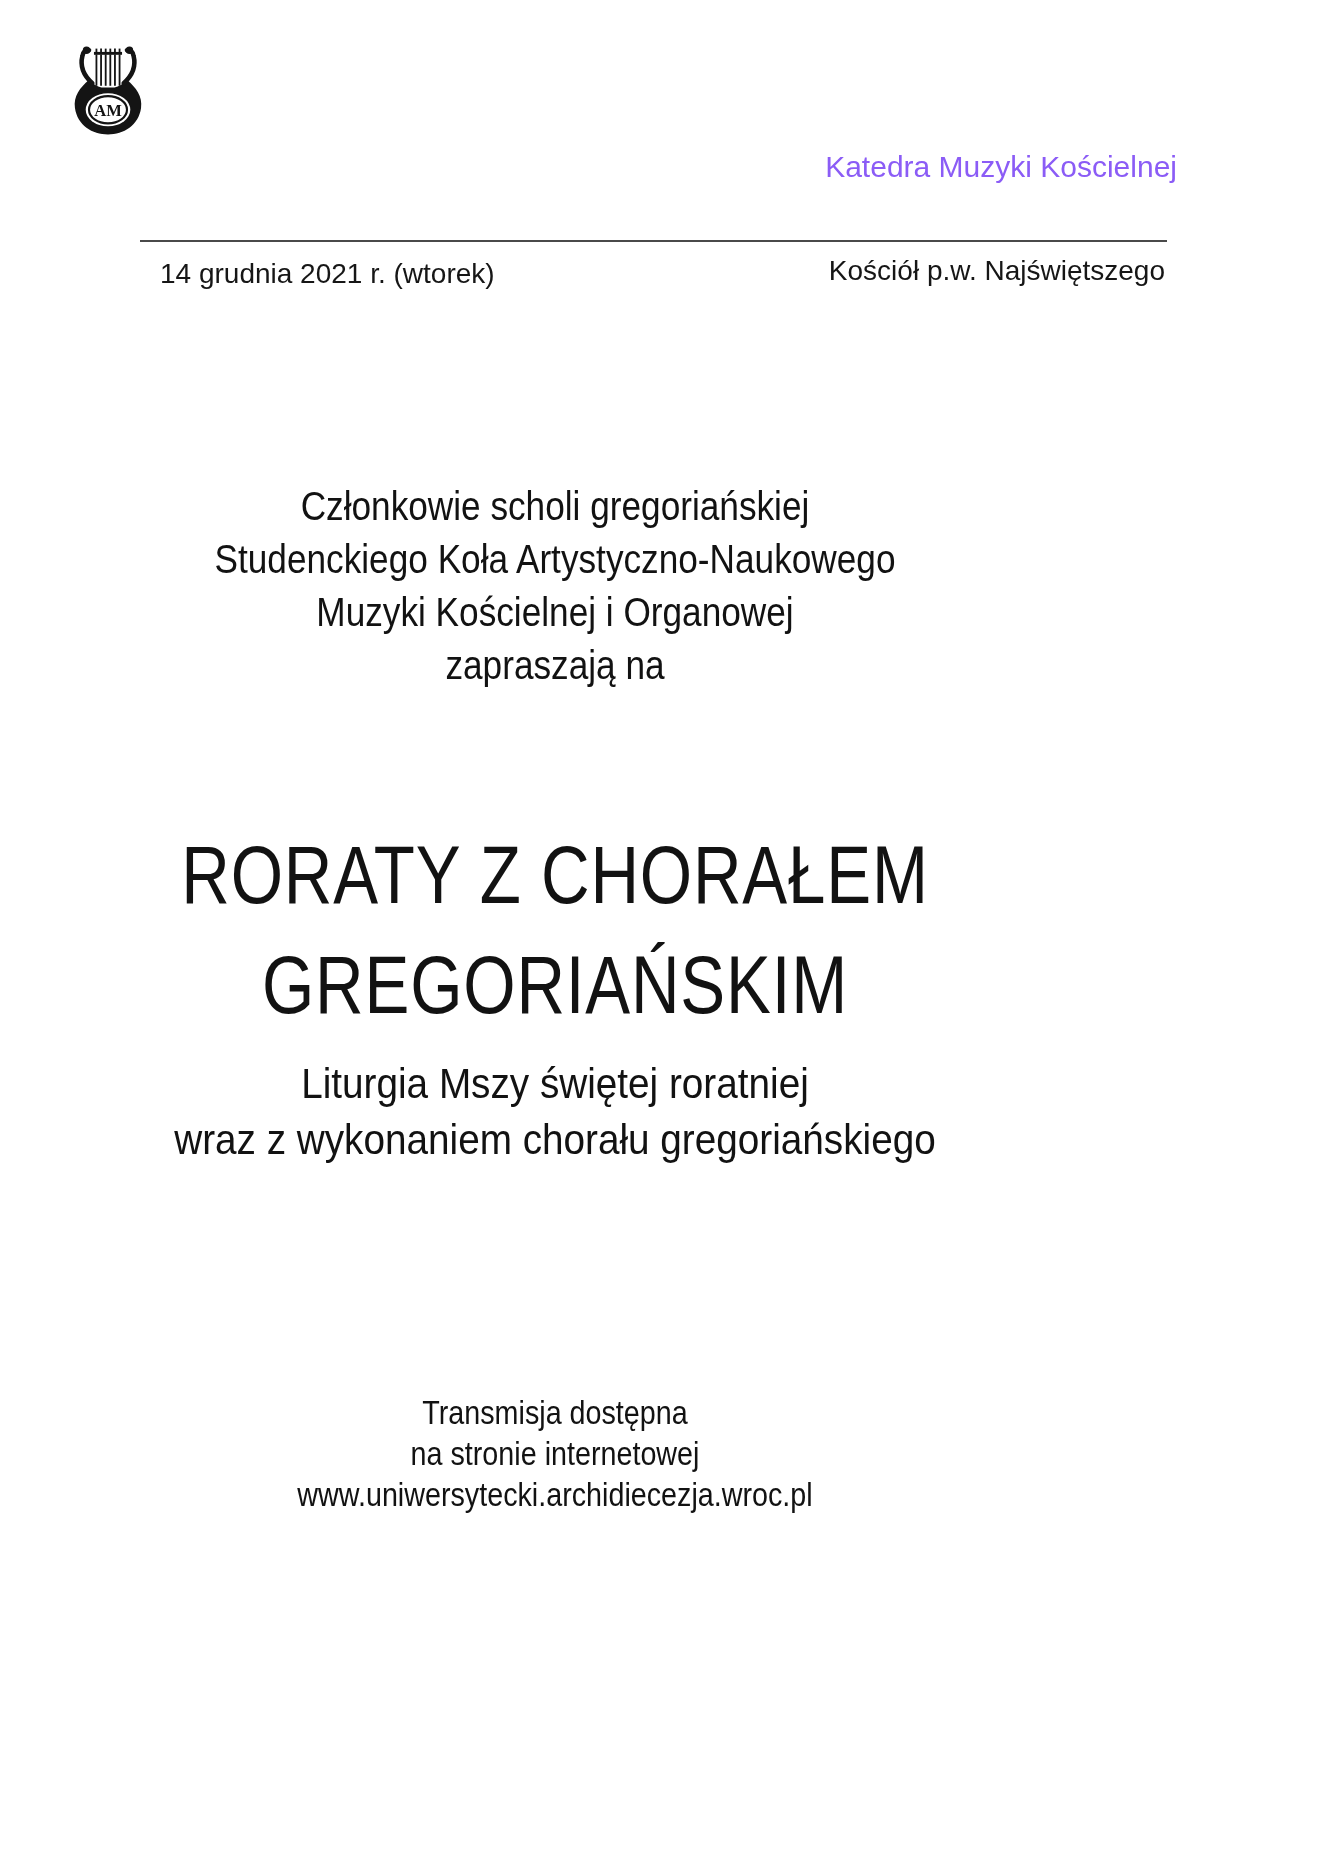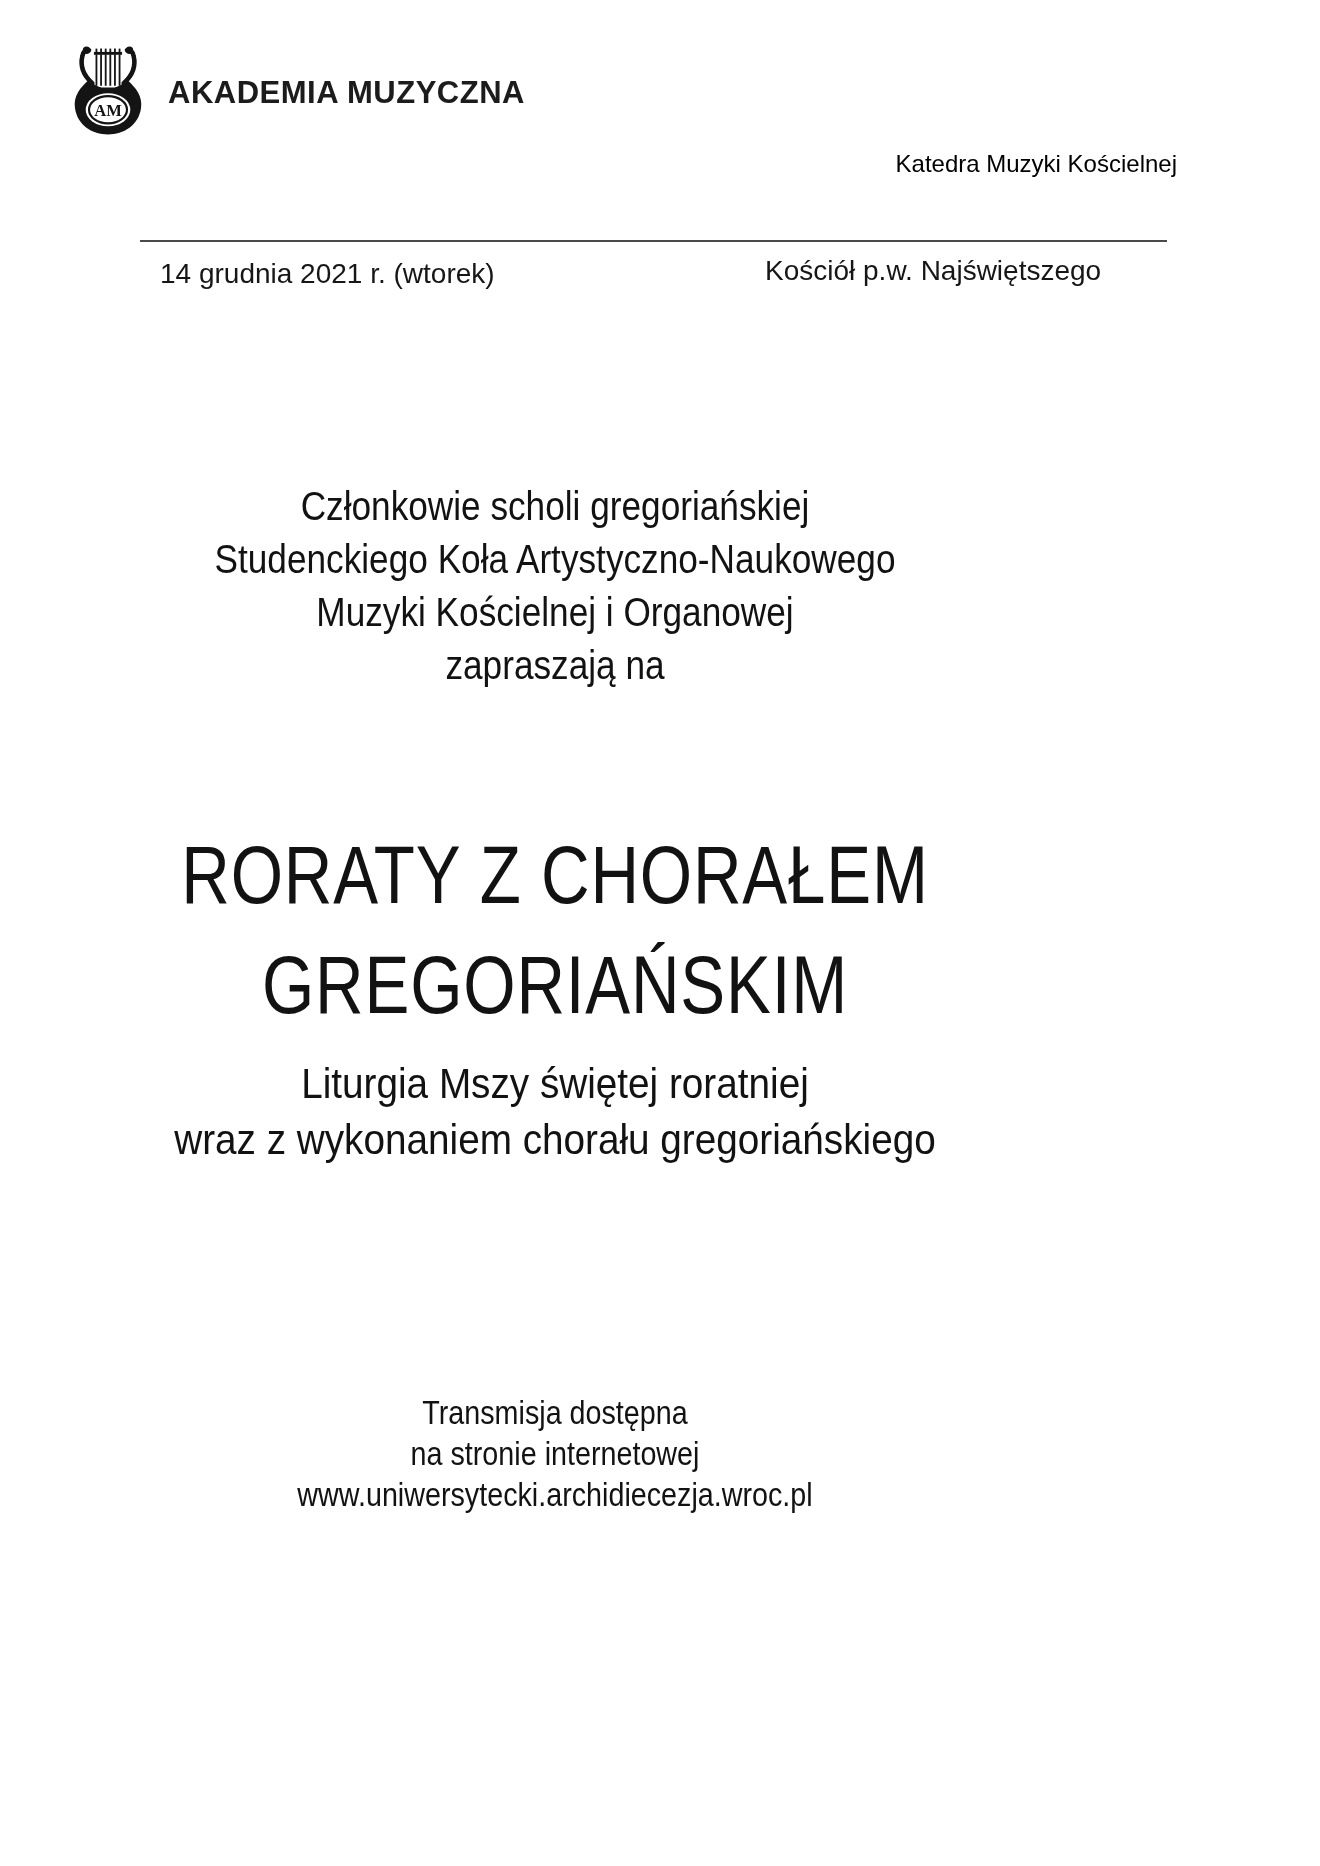--- a/index.html
+++ b/index.html
@@ -40,22 +40,22 @@
     font-size: 23px;
     font-weight: 400;
     color: #222;
     line-height: 28px;
   }
 
   .dept {
     position: absolute;
     top: 150px;
     right: 143px;
-    font-size: 24px;
-    color: #000000;
+    font-size: 30px;
+    color: #8b5cf6;
   }
 
   .rule {
     position: absolute;
     top: 240px;
     left: 140px;
     width: 1027px;
     height: 0;
     border: none;
     border-top: 2px solid #4a4a4a;
@@ -71,21 +71,21 @@
     line-height: 44px;
     text-align: right;
   }
   .info-right {
     position: absolute;
     top: 252px;
     left: 765px;
     width: 400px;
     font-size: 28px;
     line-height: 37px;
-    text-align: left;
+    text-align: right;
   }
 
   
   .content-col {
     position: absolute;
     left: 0;
     width: 1110px;
     text-align: center;
     color: #121212;
   }
@@ -155,21 +155,20 @@
       <g stroke="#141414" stroke-width="2.2">
         <line x1="36" y1="15" x2="36" y2="53"></line>
         <line x1="41.6" y1="15" x2="41.6" y2="53"></line>
         <line x1="47.2" y1="15" x2="47.2" y2="53"></line>
         <line x1="52.8" y1="15" x2="52.8" y2="53"></line>
         <line x1="58.4" y1="15" x2="58.4" y2="53"></line>
         <line x1="64" y1="15" x2="64" y2="53"></line>
       </g>
     </svg>
     <div class="brand-text">
-      <div class="brand-name">AKADEMIA MUZYCZNA</div>
     </div>
   </div>
 
   <div class="dept">Katedra Muzyki Kościelnej</div>
 
   <hr class="rule">
 
   <div class="info-left">
     <div>14 grudnia 2021 r. (wtorek)</div>
   </div>

